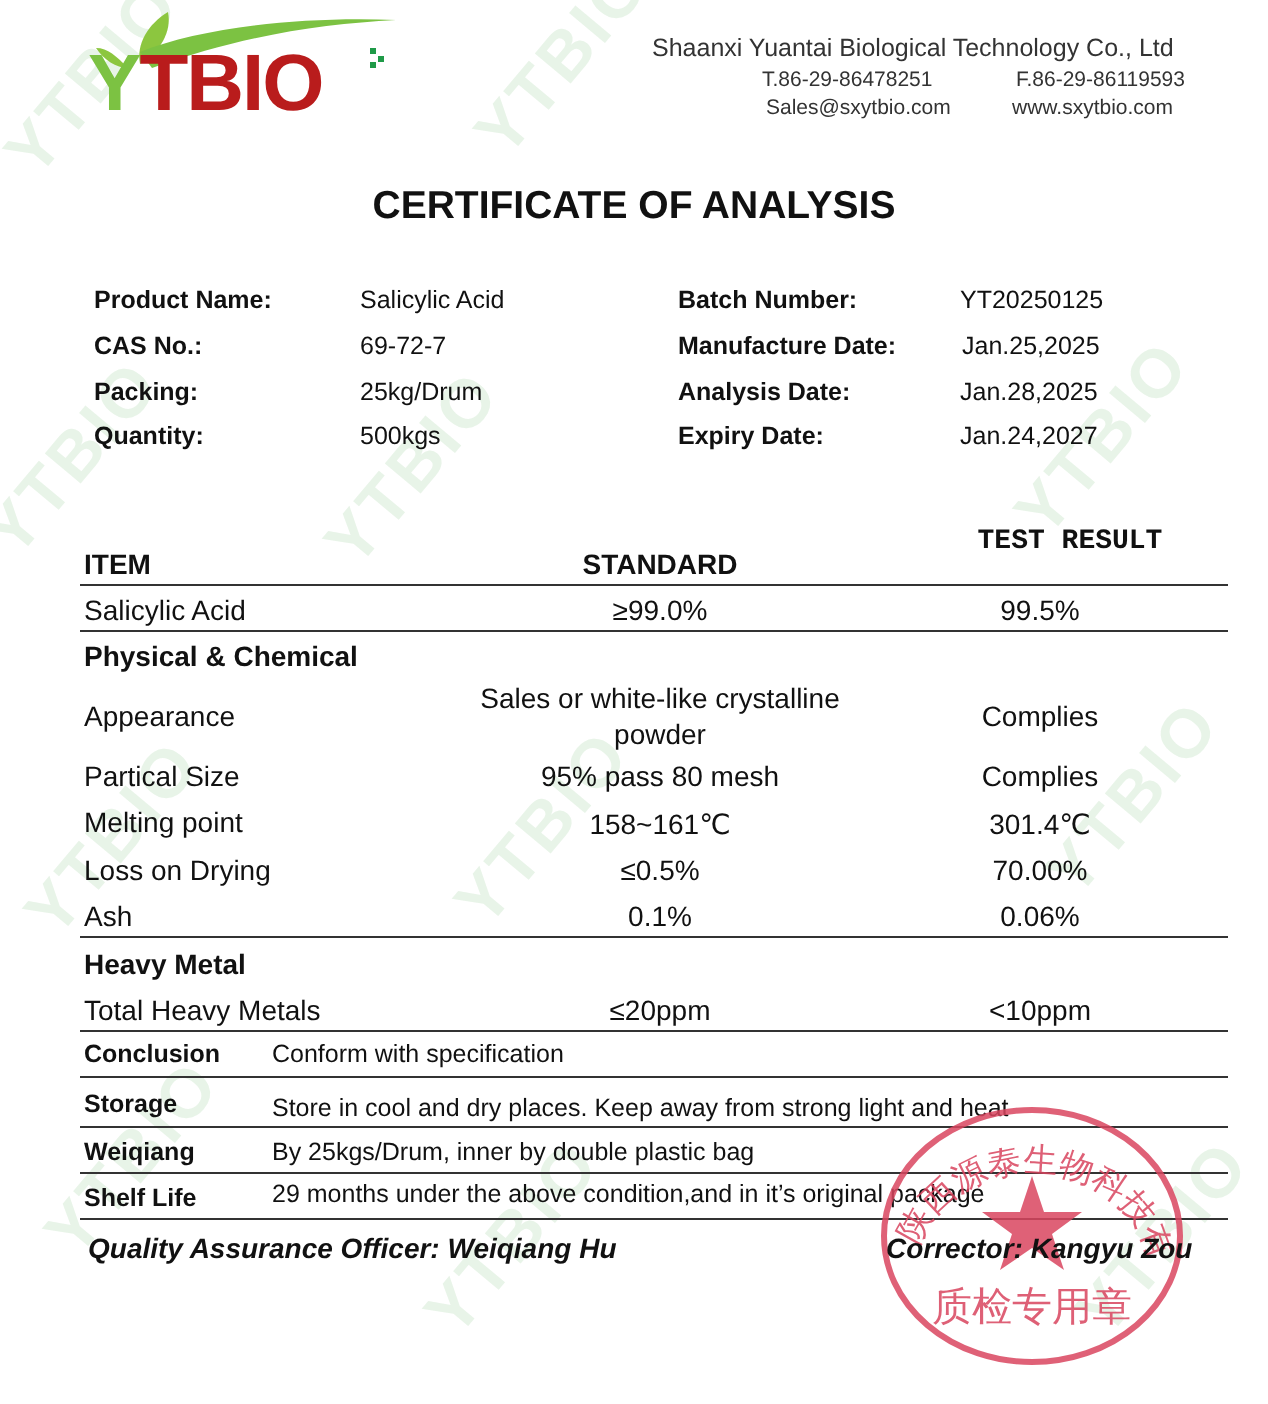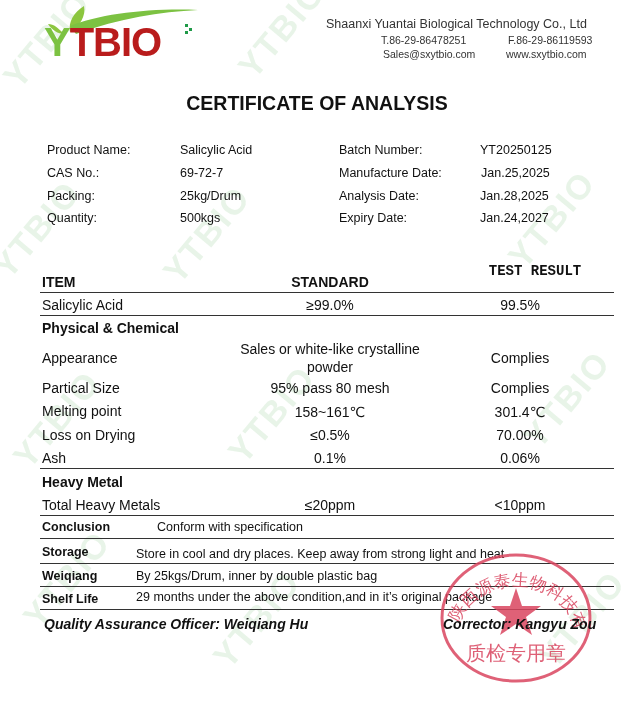--- a/index.html
+++ b/index.html
@@ -10,21 +10,21 @@
   .logo { position:absolute; left:40px; top:4px; width:160px; height:62px; }
   .logo-text { position:absolute; left:44px; top:18px; font-size:40px; font-weight:bold;
                letter-spacing:-1px; line-height:44px; }
   .logo-text .y { color:#7cc242; }
   .logo-text .rest { color:#b91c1c; }
   .company { position:absolute; left:326px; top:17px; font-size:12.5px; color:#333; }
   .contact { position:absolute; font-size:10.5px; color:#333; }
   .title { position:absolute; left:0; width:634px; top:92px; text-align:center;
            font-size:19.5px; font-weight:bold; color:#111; }
   .info { position:absolute; font-size:12.5px; }
-  .info.b { font-weight:normal; }
+  .info.b { font-weight:bold; }
   .hline { position:absolute; left:40px; width:574px; height:1px; background:#333; }
   .cell { position:absolute; font-size:14px; }
   .c1 { left:42px; }
   .c2 { left:205px; width:250px; text-align:center; }
   .c3 { left:455px; width:130px; text-align:center; }
   .bold { font-weight:bold; }
   .sumlabel { position:absolute; left:42px; font-size:12.5px; font-weight:bold; }
   .sumval { position:absolute; left:136px; font-size:12.5px; }
   .sig { position:absolute; top:616px; font-size:14px; font-style:italic; font-weight:bold; }
   .stamp { position:absolute; left:438px; top:548px; width:156px; height:136px; }
@@ -116,21 +116,21 @@
 <div class="cell c3" style="top:450px;">0.06%</div>
 <div class="hline" style="top:468px;"></div>
 
 <div class="cell c1 bold" style="top:474px;">Heavy Metal</div>
 <div class="cell c1" style="top:497px;">Total Heavy Metals</div>
 <div class="cell c2" style="top:497px;">≤20ppm</div>
 <div class="cell c3" style="top:497px;">&lt;10ppm</div>
 <div class="hline" style="top:515px;"></div>
 
 <div class="sumlabel" style="top:520px;">Conclusion</div>
-<div class="sumval" style="top:520px;margin-left:21px;">Conform with specification</div>
+<div class="sumval" style="top:520px;">Conform with specification</div>
 <div class="hline" style="top:538px;"></div>
 
 <div class="sumlabel" style="top:545px;">Storage</div>
 <div class="sumval" style="top:547px;">Store in cool and dry places. Keep away from strong light and heat</div>
 <div class="hline" style="top:563px;"></div>
 
 <div class="sumlabel" style="top:569px;">Weiqiang</div>
 <div class="sumval" style="top:569px;">By 25kgs/Drum, inner by double plastic bag</div>
 <div class="hline" style="top:586px;"></div>
 

